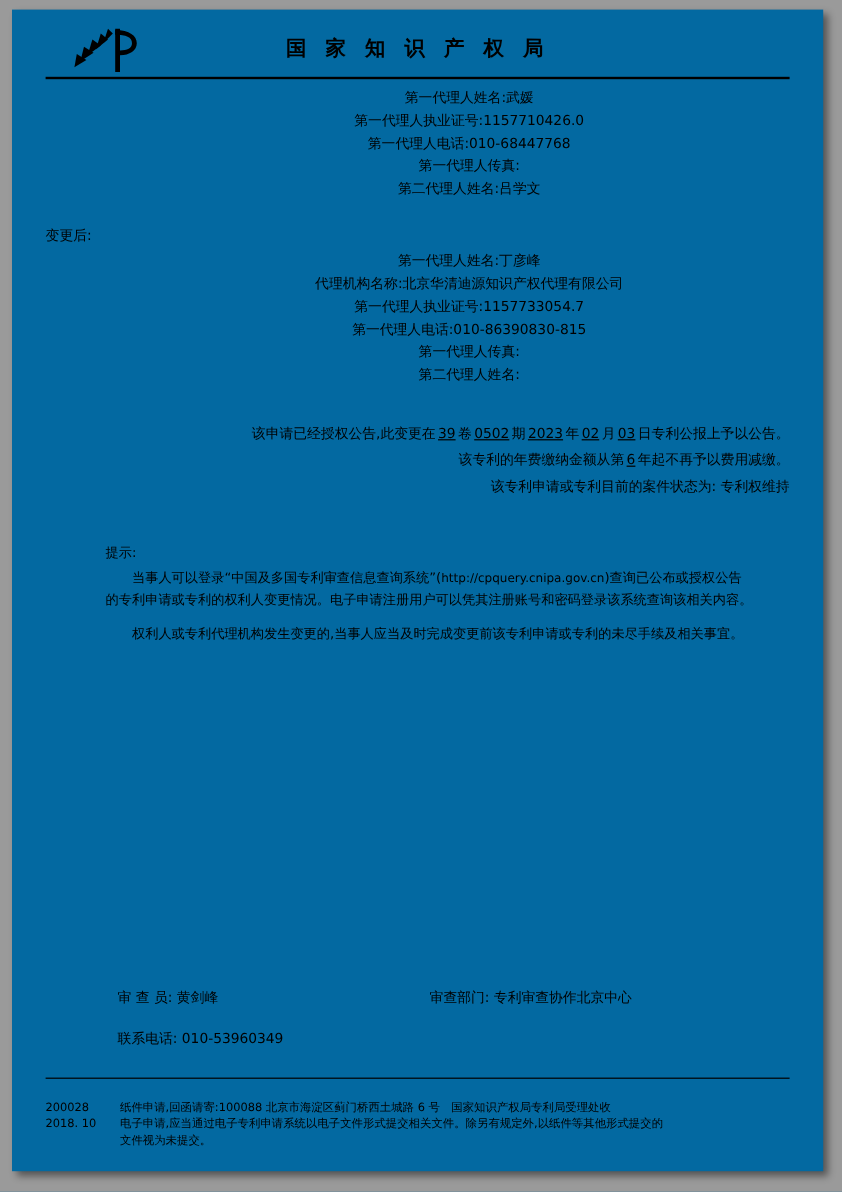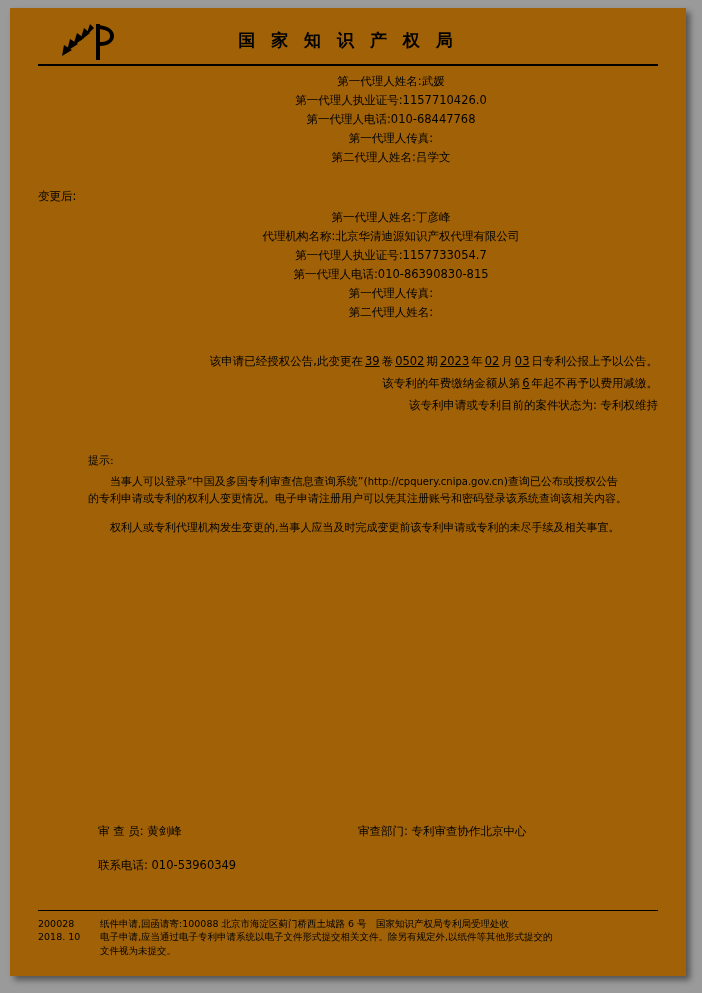--- a/index.html
+++ b/index.html
@@ -11,21 +11,21 @@
     width: 702px;
     height: 993px;
     font-family: "DejaVu Sans", "Liberation Sans", sans-serif;
   }
   .page {
     position: absolute;
     left: 10px;
     top: 8px;
     width: 676px;
     height: 968px;
-    background: #a16207;
+    background: #0369a1;
     box-shadow: 4px 4px 6px rgba(0,0,0,0.45);
     overflow: hidden;
   }
   .header {
     position: relative;
     height: 42px;
     margin: 14px 28px 0 28px;
     border-bottom: 2px solid #000;
     display: flex;
     align-items: center;
@@ -122,21 +122,21 @@
     margin-left: 60px;
     margin-top: 8px;
     height: 22px;
   }
   .footer {
     position: absolute;
     left: 28px;
     right: 28px;
     bottom: 18px;
     border-top: 1.5px solid #000;
-    padding-top: 6px;
+    padding-top: 18px;
     font-size: 9.5px;
     display: flex;
     line-height: 1.45;
   }
   .footer-code {
     width: 62px;
     flex: none;
   }
   .footer-text {
     flex: 1;

